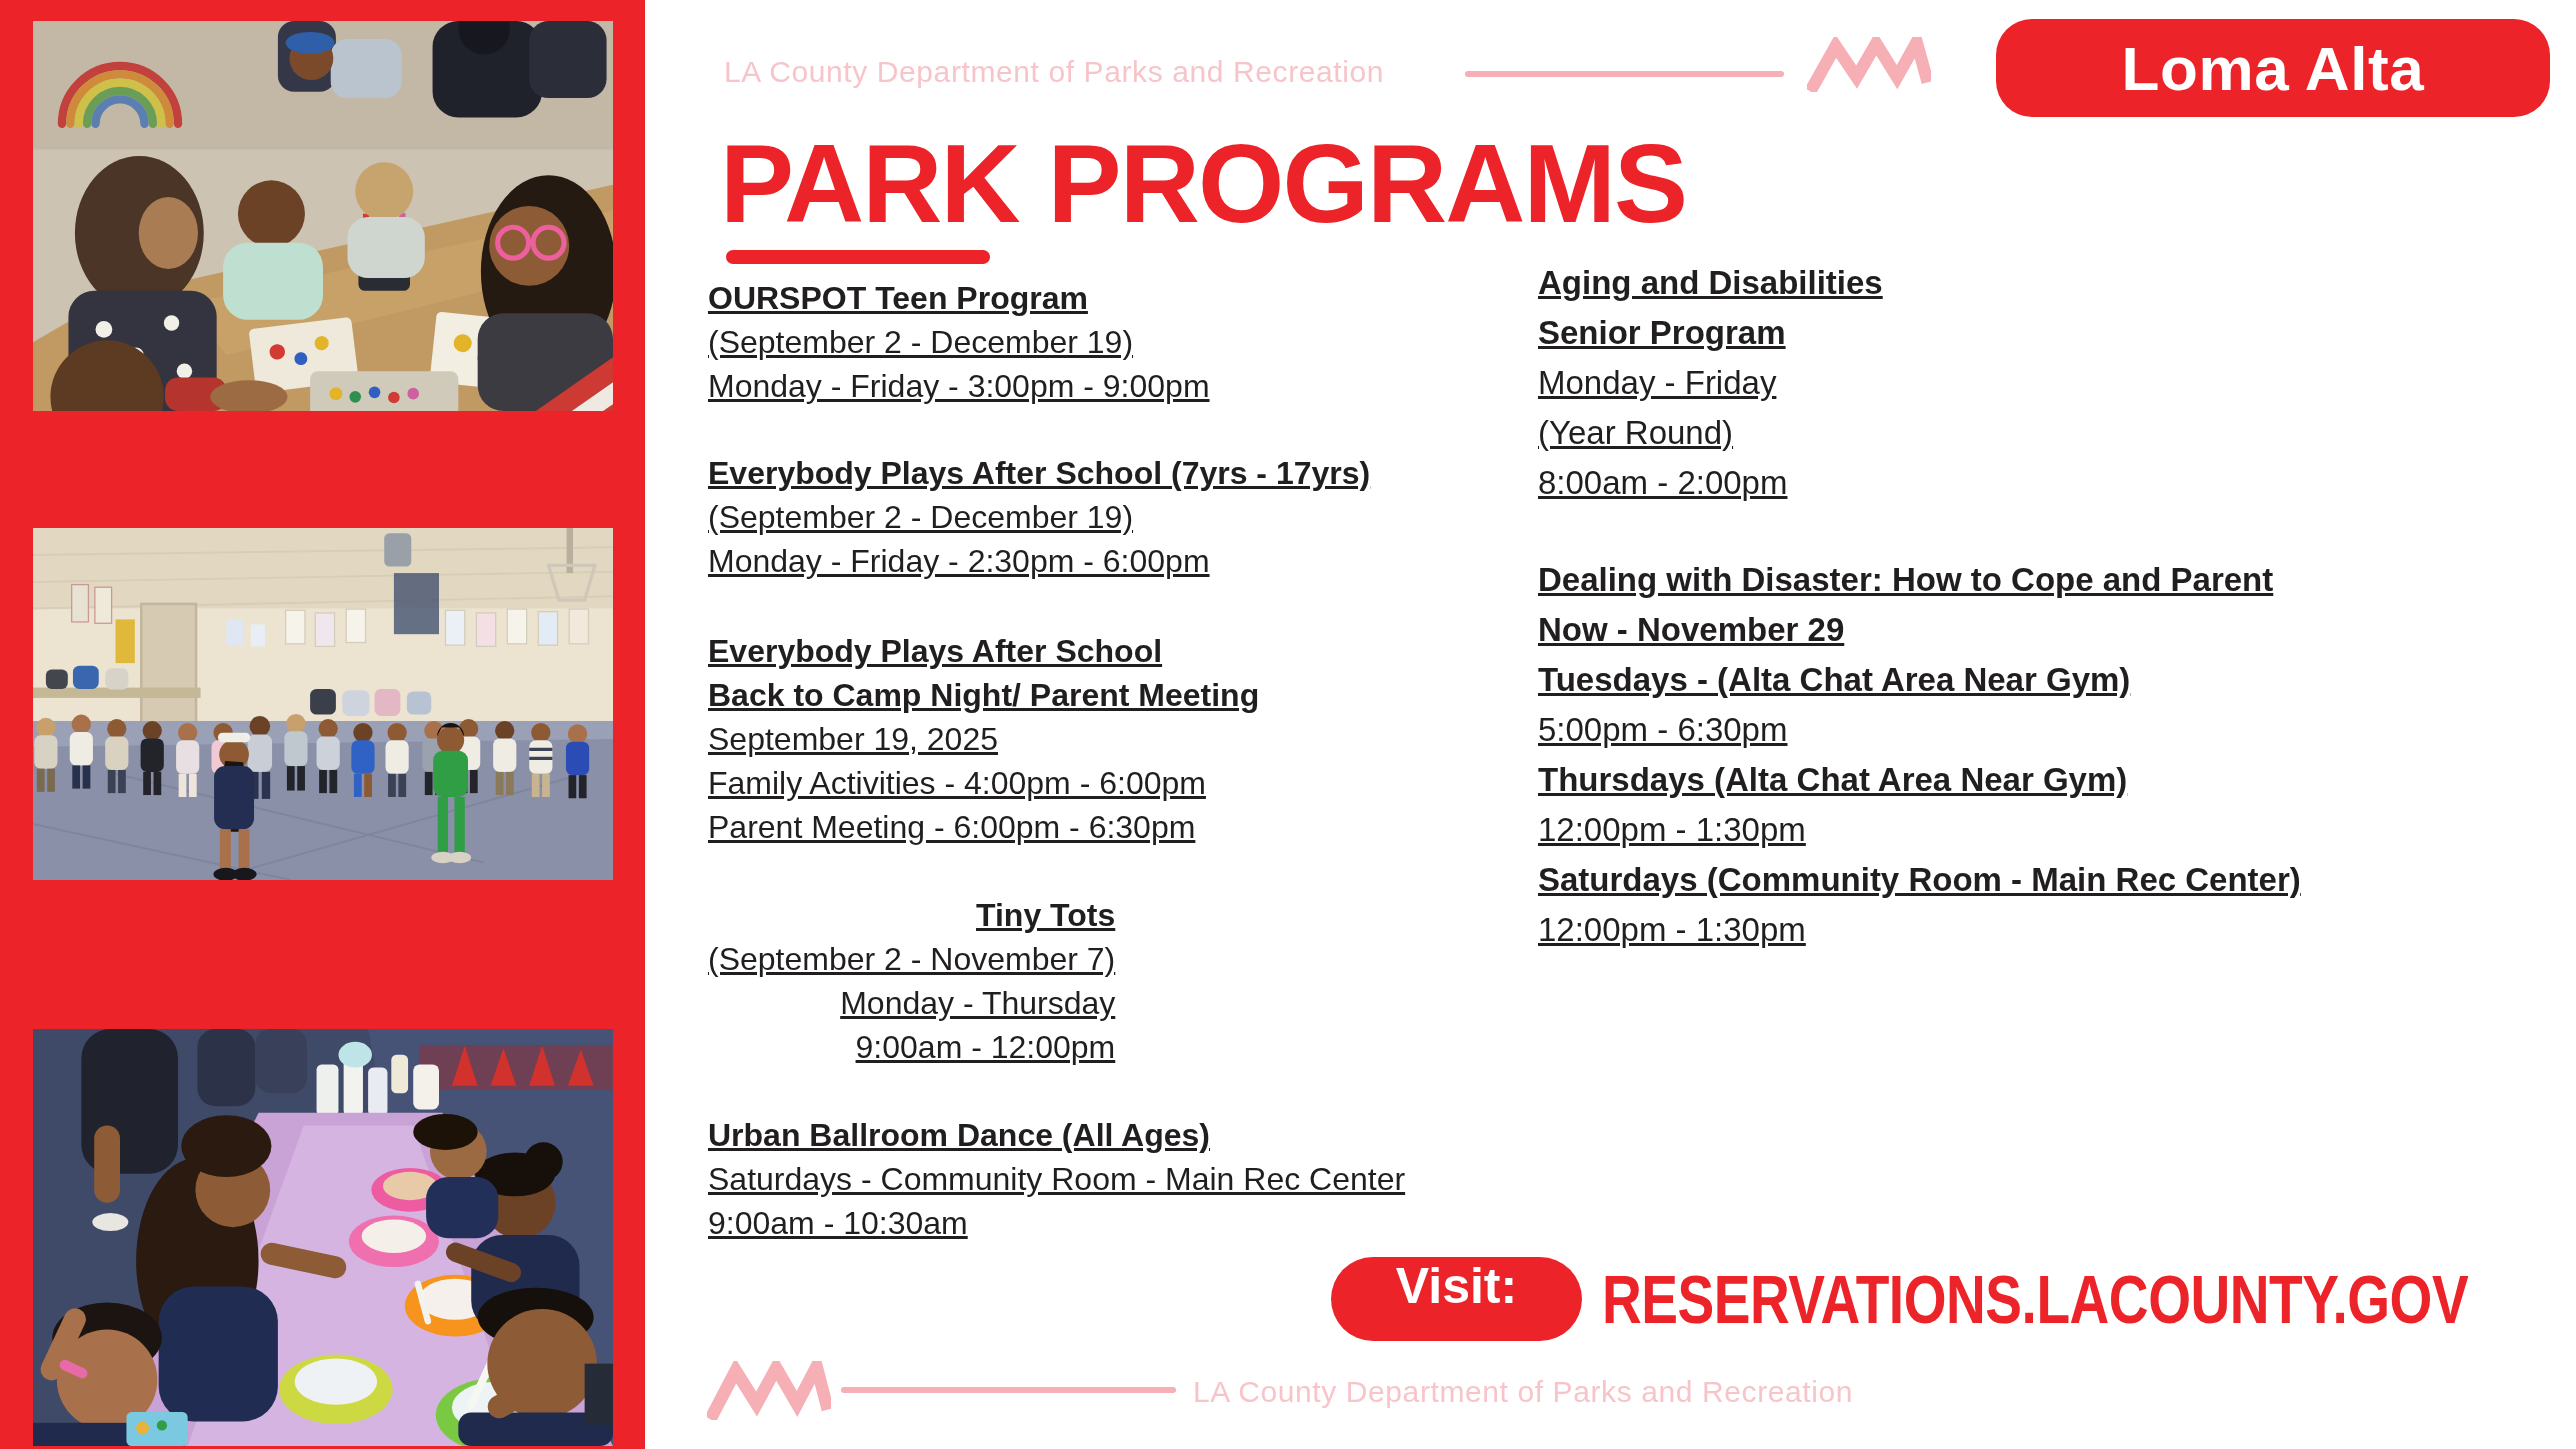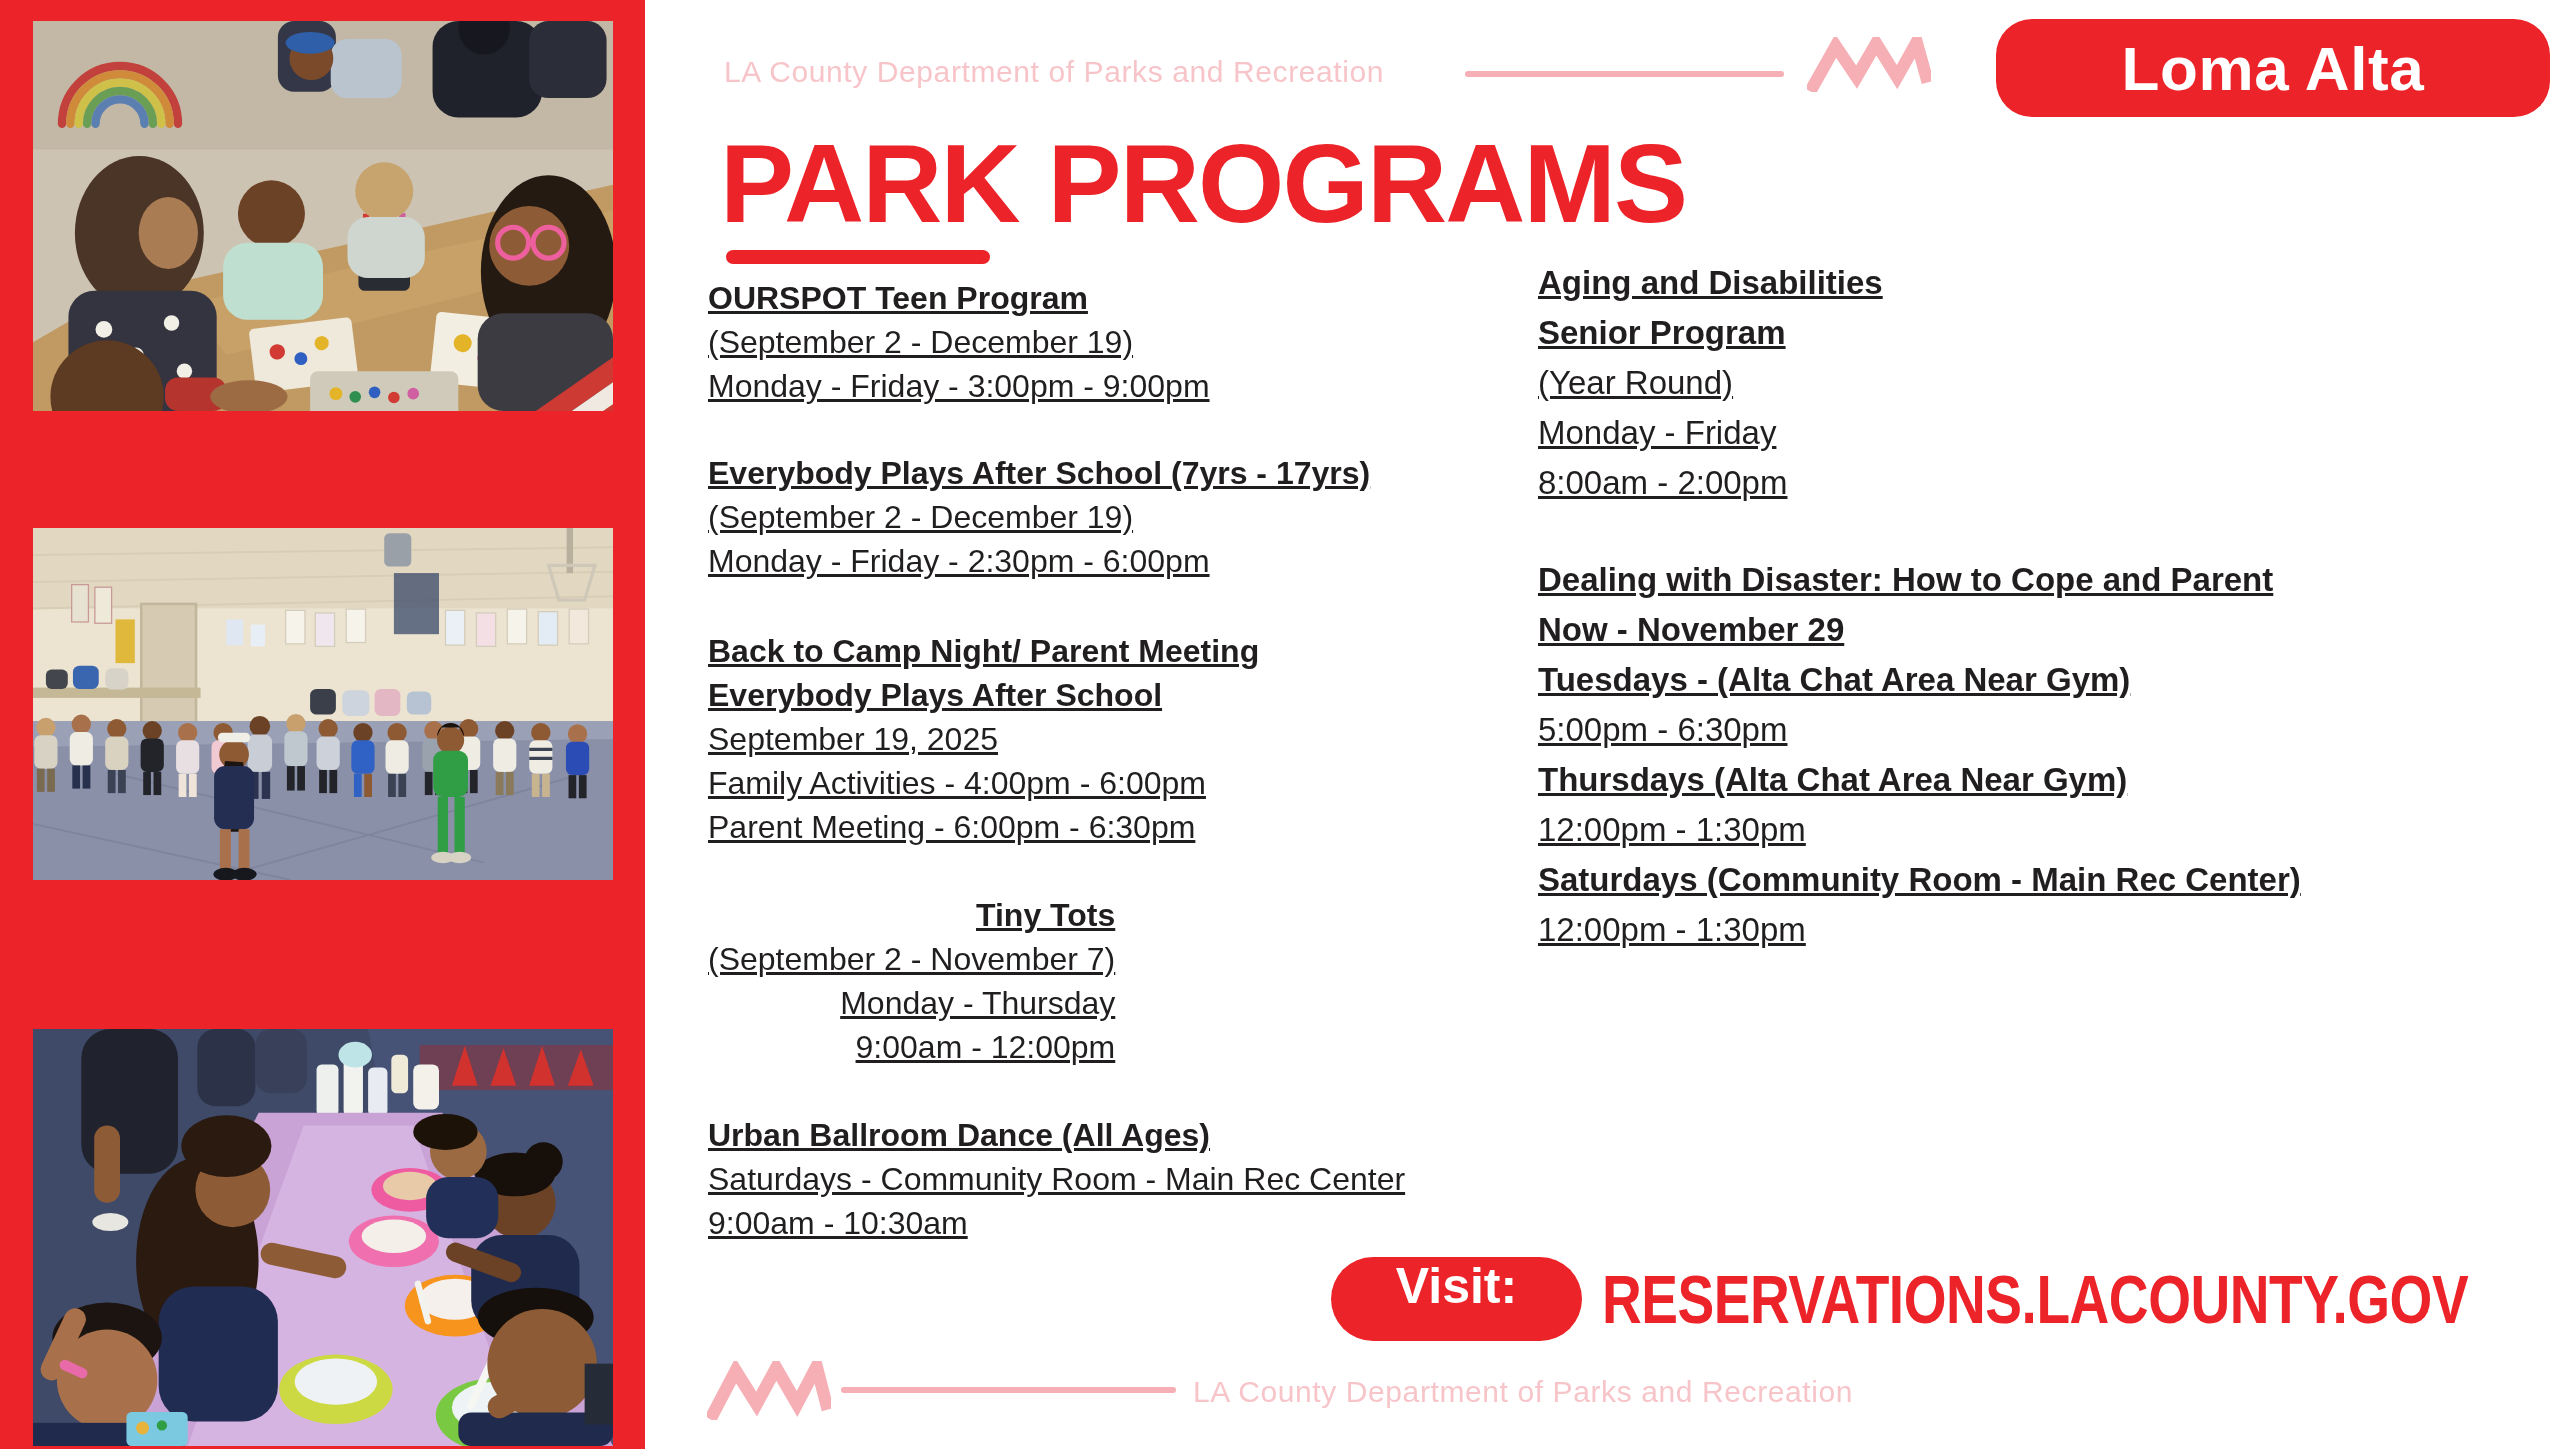--- a/index.html
+++ b/index.html
@@ -393,22 +393,22 @@
     <div class="line">Monday - Friday - 3:00pm - 9:00pm</div>
   </div>
 
   <div class="block lcol" style="top:451px;">
     <div class="line bold">Everybody Plays After School (7yrs - 17yrs)</div>
     <div class="line">(September 2 - December 19)</div>
     <div class="line">Monday - Friday - 2:30pm - 6:00pm</div>
   </div>
 
   <div class="block lcol" style="top:629px;">
+    <div class="line bold">Everybody Plays After School</div>
     <div class="line bold">Back to Camp Night/ Parent Meeting</div>
-    <div class="line bold">Everybody Plays After School</div>
     <div class="line">September 19, 2025</div>
     <div class="line">Family Activities - 4:00pm - 6:00pm</div>
     <div class="line">Parent Meeting - 6:00pm - 6:30pm</div>
   </div>
 
   <div class="block lcol" style="top:893px;text-align:right;">
     <div class="line bold">Tiny Tots</div>
     <div class="line">(September 2 - November 7)</div>
     <div class="line">Monday - Thursday</div>
     <div class="line">9:00am - 12:00pm</div>
@@ -416,22 +416,22 @@
 
   <div class="block lcol" style="top:1113px;">
     <div class="line bold">Urban Ballroom Dance (All Ages)</div>
     <div class="line">Saturdays - Community Room - Main Rec Center</div>
     <div class="line">9:00am - 10:30am</div>
   </div>
 
   <div class="block rcol" style="top:258px;">
     <div class="line bold">Aging and Disabilities</div>
     <div class="line bold">Senior Program</div>
+    <div class="line">Monday - Friday</div>
     <div class="line">(Year Round)</div>
-    <div class="line">Monday - Friday</div>
     <div class="line">8:00am - 2:00pm</div>
   </div>
 
   <div class="block rcol" style="top:555px;">
     <div class="line bold">Dealing with Disaster: How to Cope and Parent</div>
     <div class="line bold">Now - November 29</div>
     <div class="line bold">Tuesdays - (Alta Chat Area Near Gym)</div>
     <div class="line">5:00pm - 6:30pm</div>
     <div class="line bold">Thursdays (Alta Chat Area Near Gym)</div>
     <div class="line">12:00pm - 1:30pm</div>

